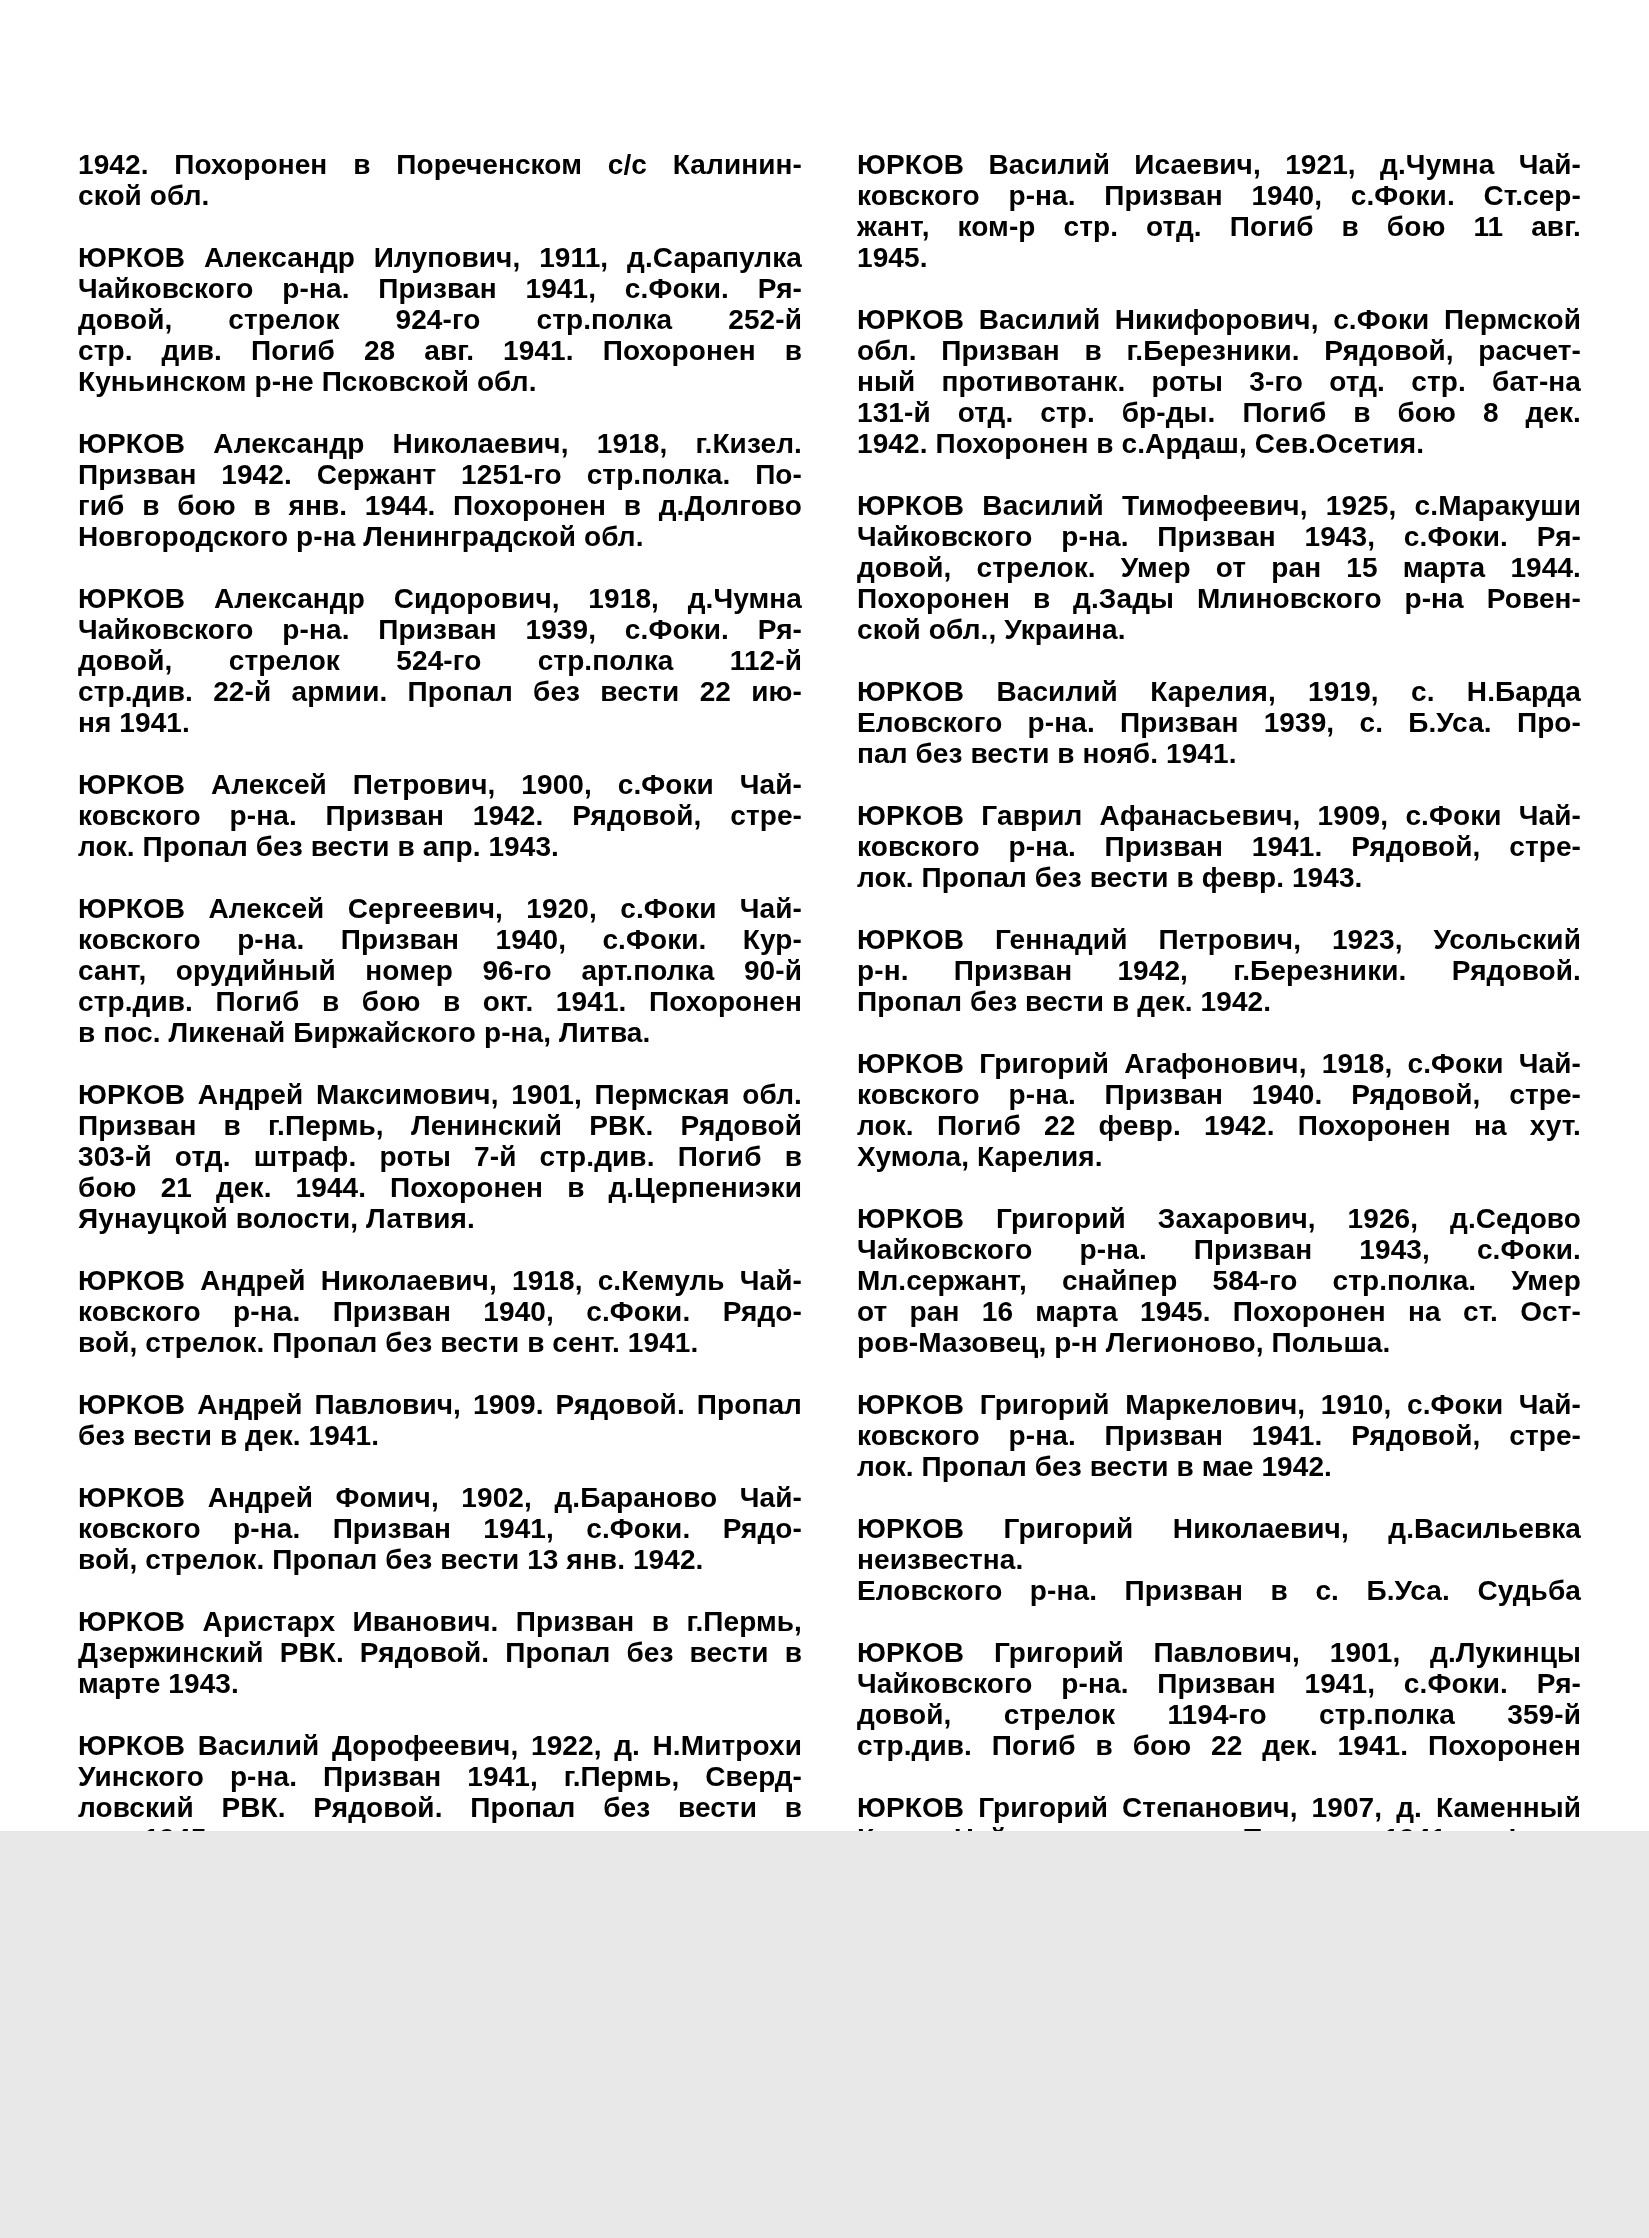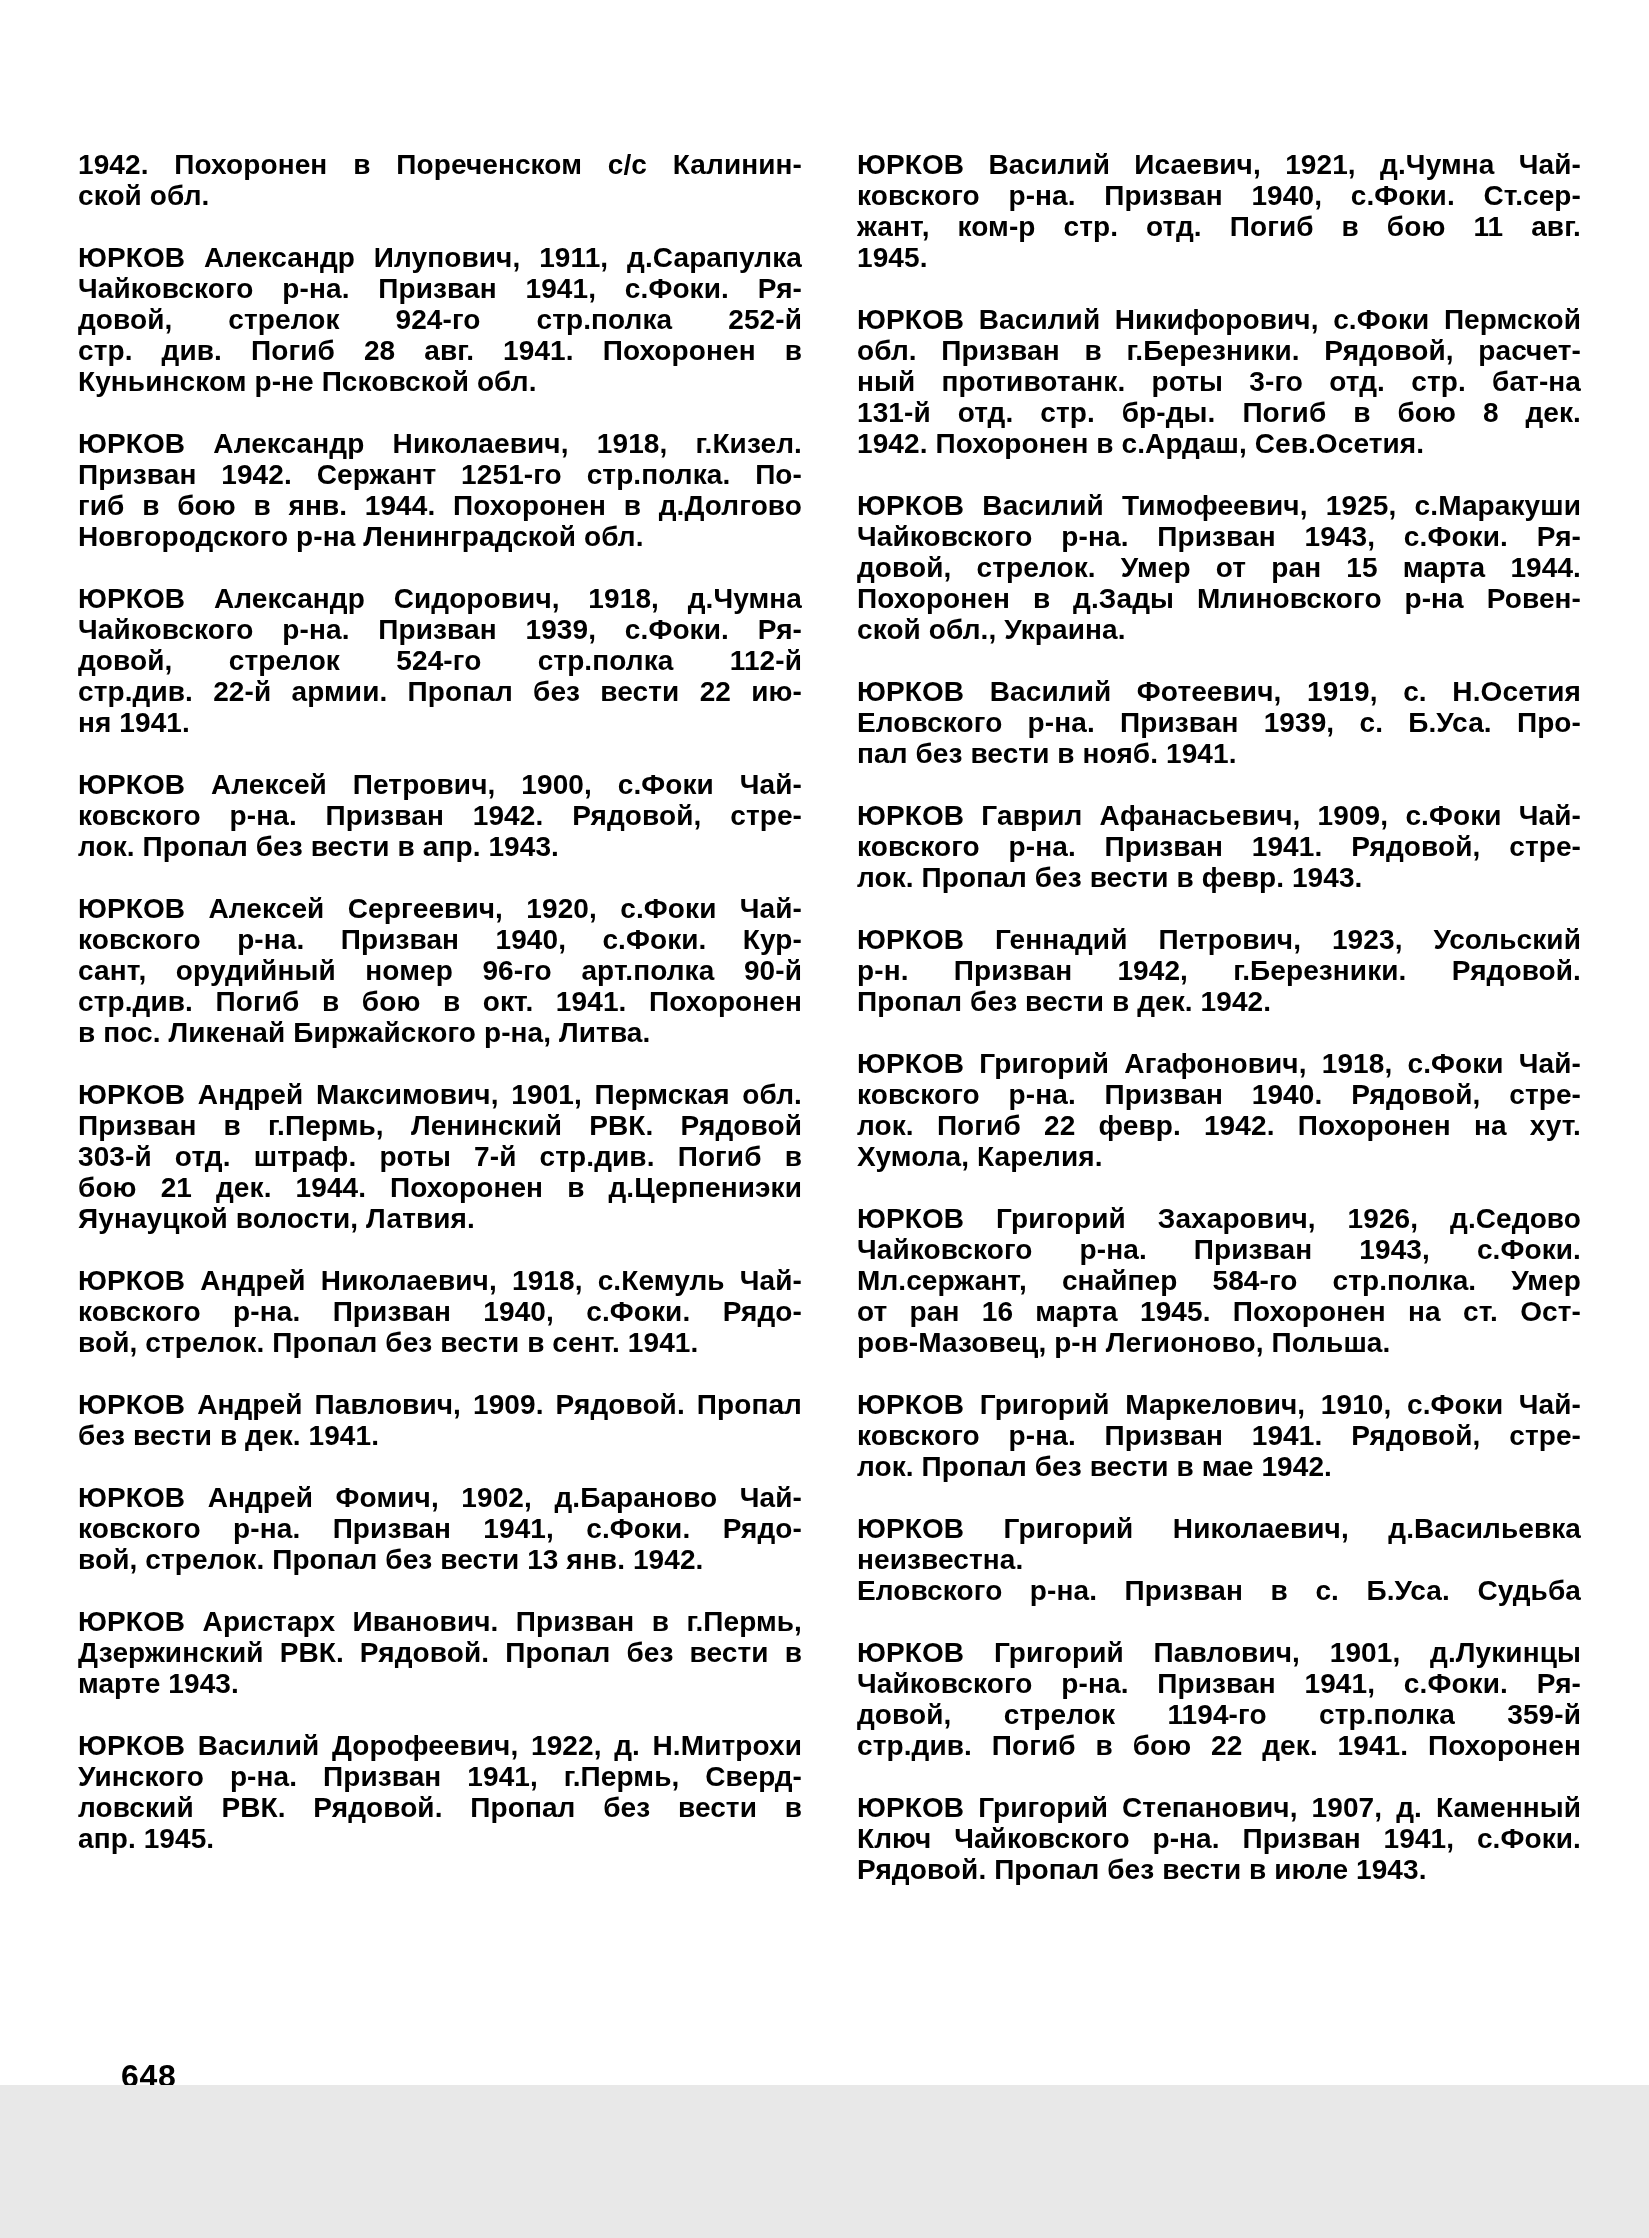--- a/index.html
+++ b/index.html
@@ -3,21 +3,21 @@
 <meta charset="utf-8">
 <style>
   html, body {
     margin: 0;
     padding: 0;
     background: #e8e8e8;
   }
   .sheet {
     position: relative;
     width: 1650px;
-    height: 2085px;
+    height: 1831px;
     background: #ffffff;
     font-family: "Liberation Sans", sans-serif;
     font-weight: 700;
     color: #000000;
     overflow: hidden;
   }
   .column {
     position: absolute;
     top: 149px;
     width: 724px;
@@ -144,21 +144,21 @@
         <div class="line last">1942. Похоронен в с.Ардаш, Сев.Осетия.</div>
       </div>
       <div class="entry">
         <div class="line">ЮРКОВ Василий Тимофеевич, 1925, с.Маракуши</div>
         <div class="line">Чайковского р-на. Призван 1943, с.Фоки. Ря-</div>
         <div class="line">довой, стрелок. Умер от ран 15 марта 1944.</div>
         <div class="line">Похоронен в д.Зады Млиновского р-на Ровен-</div>
         <div class="line last">ской обл., Украина.</div>
       </div>
       <div class="entry">
-        <div class="line">ЮРКОВ Василий Фотеевич, 1919, с. Н.Осетия</div>
+        <div class="line">ЮРКОВ Василий Карелия, 1919, с. Н.Барда</div>
         <div class="line">Еловского р-на. Призван 1939, с. Б.Уса. Про-</div>
         <div class="line last">пал без вести в нояб. 1941.</div>
       </div>
       <div class="entry">
         <div class="line">ЮРКОВ Гаврил Афанасьевич, 1909, с.Фоки Чай-</div>
         <div class="line">ковского р-на. Призван 1941. Рядовой, стре-</div>
         <div class="line last">лок. Пропал без вести в февр. 1943.</div>
       </div>
       <div class="entry">
         <div class="line">ЮРКОВ Геннадий Петрович, 1923, Усольский</div>

